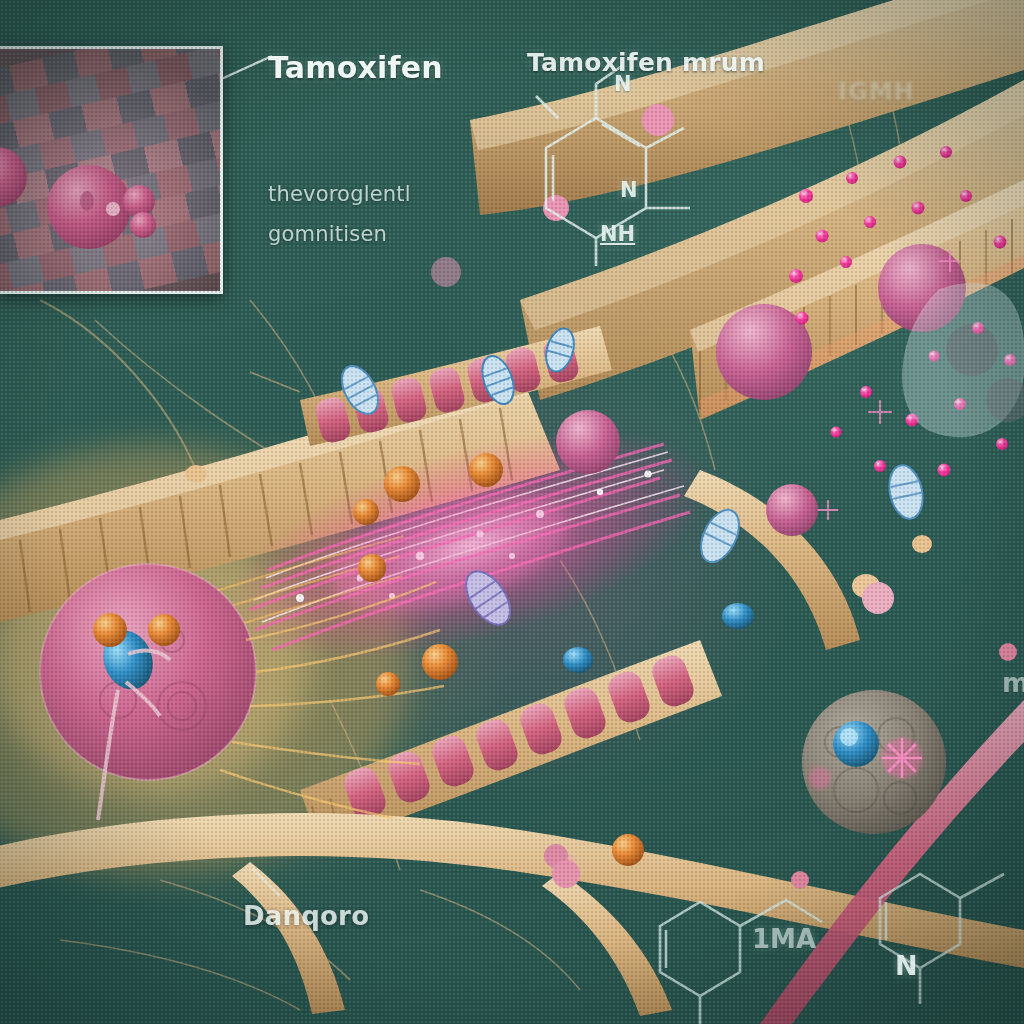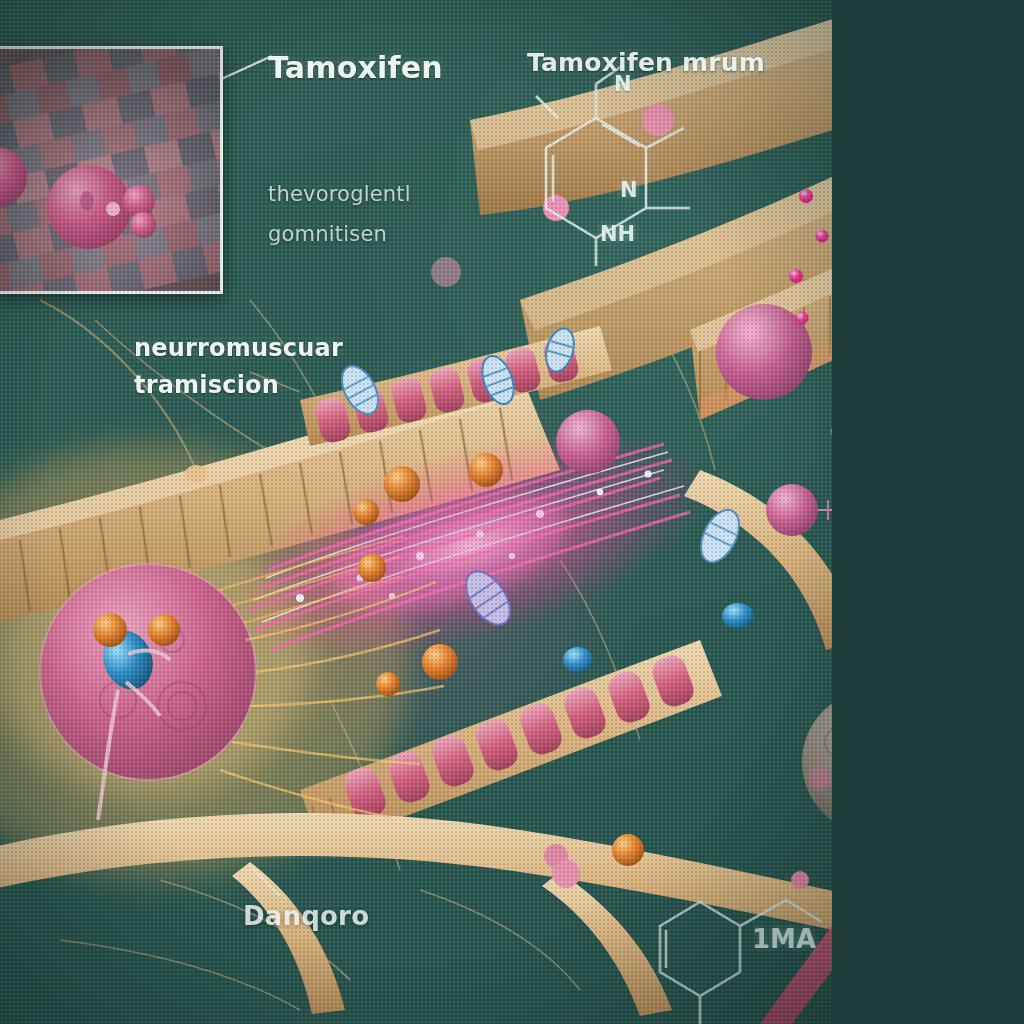--- a/index.html
+++ b/index.html
@@ -1,17 +1,17 @@
 <!DOCTYPE html>
 <html><head>
 <meta charset="utf-8">
 <style>
   html,body{margin:0;padding:0;background:#1d3b38;}
   #scene{
-    position:relative;width:832px;height:1024px;overflow:hidden;
+    position:relative;width:1024px;height:1024px;overflow:hidden;
     font-family:"DejaVu Sans", sans-serif;
     background:
       radial-gradient(ellipse 50% 40% at 20% 65%, rgba(255,190,110,.30), rgba(255,190,110,0) 60%),
       radial-gradient(ellipse 42% 36% at 52% 56%, rgba(255,120,190,.20), rgba(255,120,190,0) 62%),
       radial-gradient(ellipse 60% 55% at 78% 28%, rgba(120,200,190,.10), rgba(0,0,0,0) 60%),
       linear-gradient(165deg,#2f5d54 0%,#2d5a52 38%,#2a5750 68%,#27504a 100%);
   }
   
   #grain{position:absolute;inset:0;pointer-events:none;
     background-image:
@@ -496,27 +496,23 @@
   <div id="vig"></div>
 
   <div class="txt" id="title-main">
     <div>Tamoxifen</div>
   </div>
   <div class="txt" id="label-tamo2">Tamoxifen mrum</div>
   <div class="txt" id="title-sub">
     <div>thevoroglentl</div>
     <div>gomnitisen</div>
   </div>
-  <div class="txt" id="label-nmj">
-    <div>neurromuscuar</div>
-    <div>tramiscion</div>
-  </div>
   <div class="txt" id="label-dang">Danqoro</div>
   <div class="txt" id="label-right-m">m</div>
   <div class="txt" id="watermark-tr">IGMH</div>
 
   <div class="chemlbl" style="left:614px;top:72px;">N</div>
   <div class="chemlbl" style="left:620px;top:178px;">N</div>
-  <div class="chemlbl" style="left:600px;top:222px;">NH</div>
+  <div class="chemlbl" style="left:600px;top:222px;text-decoration:underline;">NH</div>
   <div class="chemlbl" style="left:895px;top:950px;font-size:27px;">N</div>
   <div class="chemlbl" style="left:752px;top:924px;font-size:26px;opacity:.62;filter:blur(.4px);text-align:center;">1MA</div>
 
 </div>
 
 </body></html>

